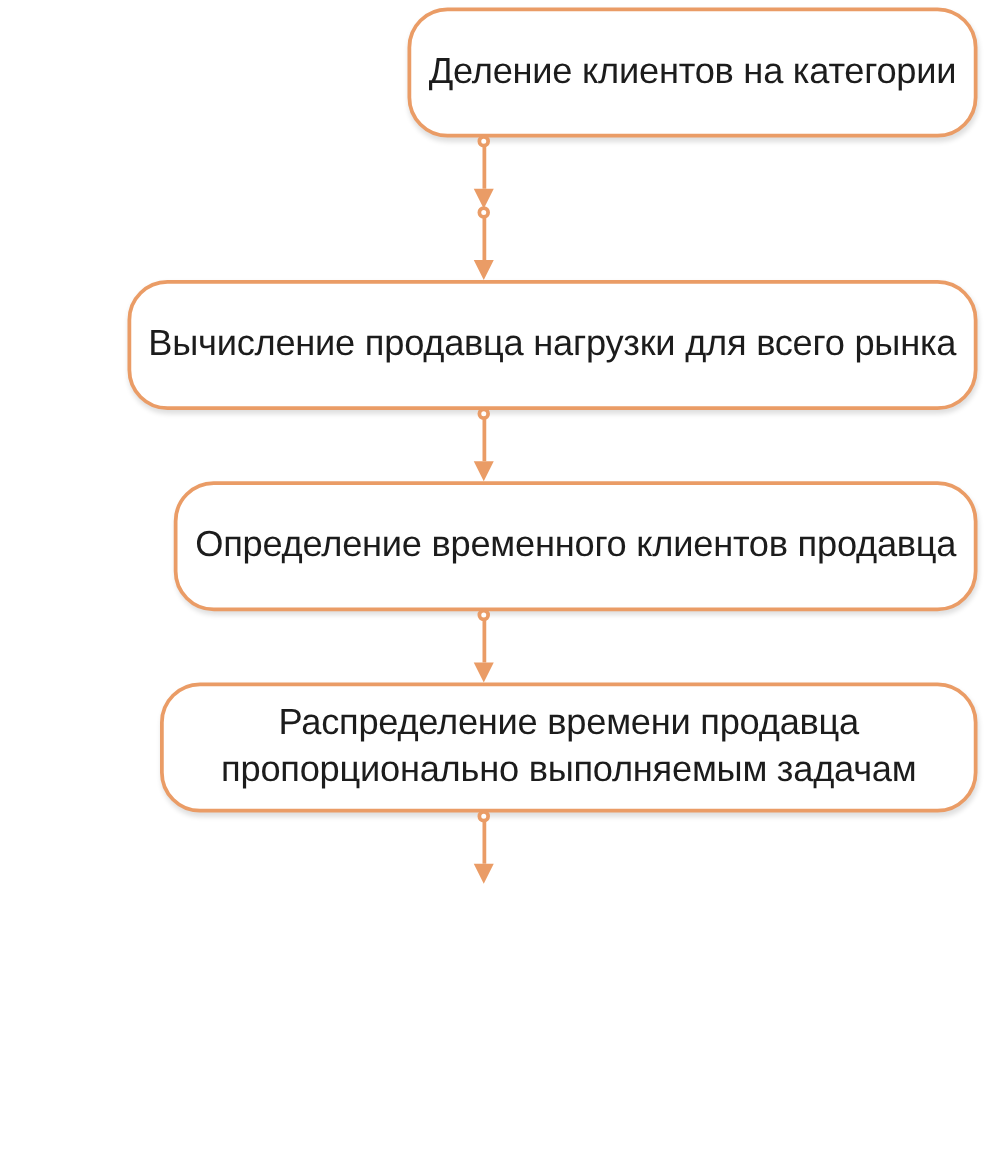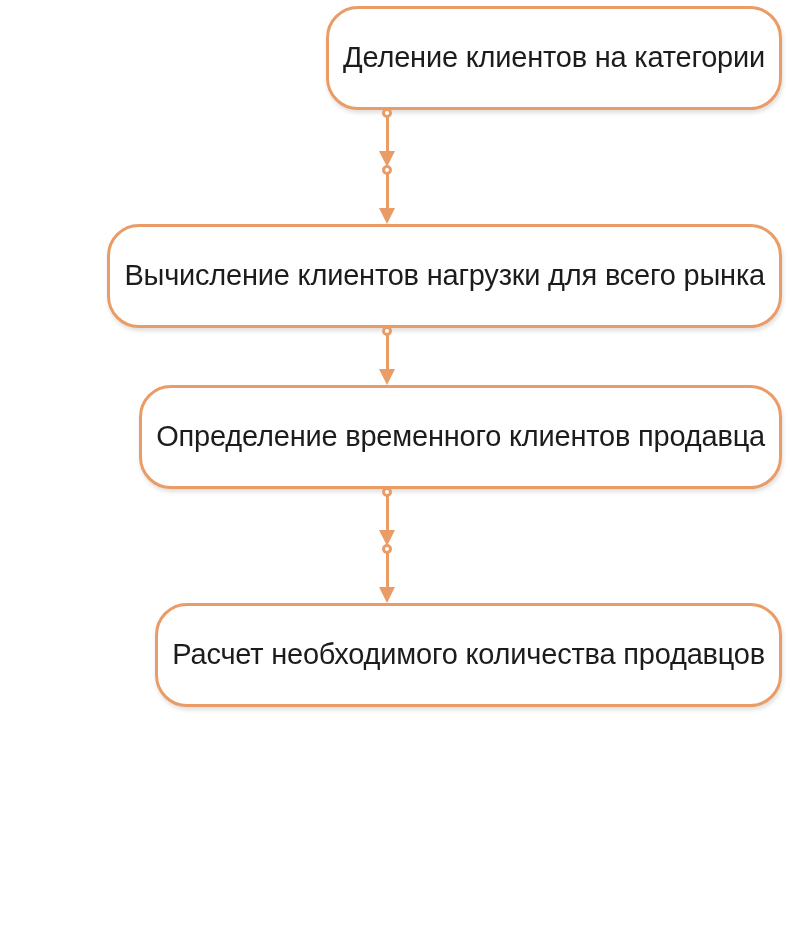--- a/index.html
+++ b/index.html
@@ -110,21 +110,21 @@
 
     <div class="connector">
       <div class="connector-inner">
         <div class="connector-circle"></div>
         <div class="connector-line"></div>
         <div class="connector-arrowhead"></div>
       </div>
     </div>
 
     <div class="node">
-      <span class="label">Вычисление клиентов нагрузки для всего рынка</span>
+      <span class="label">Вычисление продавца нагрузки для всего рынка</span>
     </div>
 
     <div class="connector">
       <div class="connector-inner">
         <div class="connector-circle"></div>
         <div class="connector-line"></div>
         <div class="connector-arrowhead"></div>
       </div>
     </div>
 
@@ -133,27 +133,27 @@
     </div>
 
     <div class="connector">
       <div class="connector-inner">
         <div class="connector-circle"></div>
         <div class="connector-line"></div>
         <div class="connector-arrowhead"></div>
       </div>
     </div>
 
+    <div class="node two-line">
+      <span class="label">Распределение времени продавца пропорционально выполняемым задачам</span>
+    </div>
 
     <div class="connector">
       <div class="connector-inner">
         <div class="connector-circle"></div>
         <div class="connector-line"></div>
         <div class="connector-arrowhead"></div>
       </div>
     </div>
 
-    <div class="node">
-      <span class="label">Расчет необходимого количества продавцов</span>
-    </div>
 
   </div>
 </div>
 
 </body></html>

